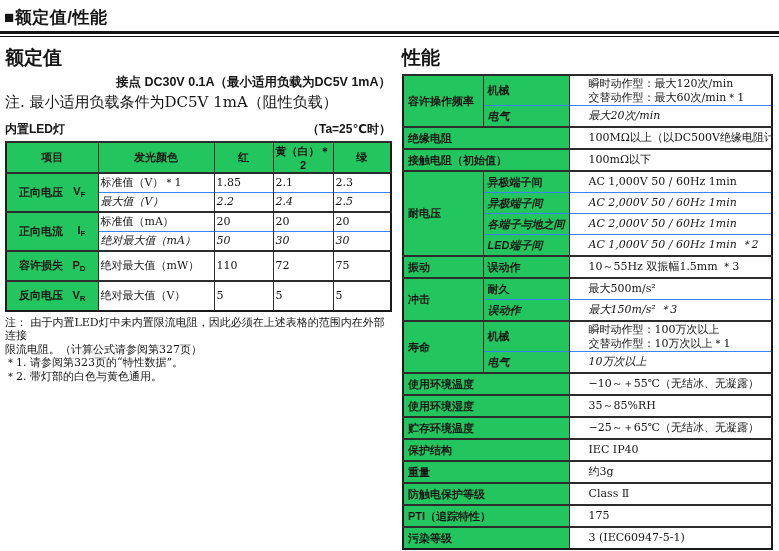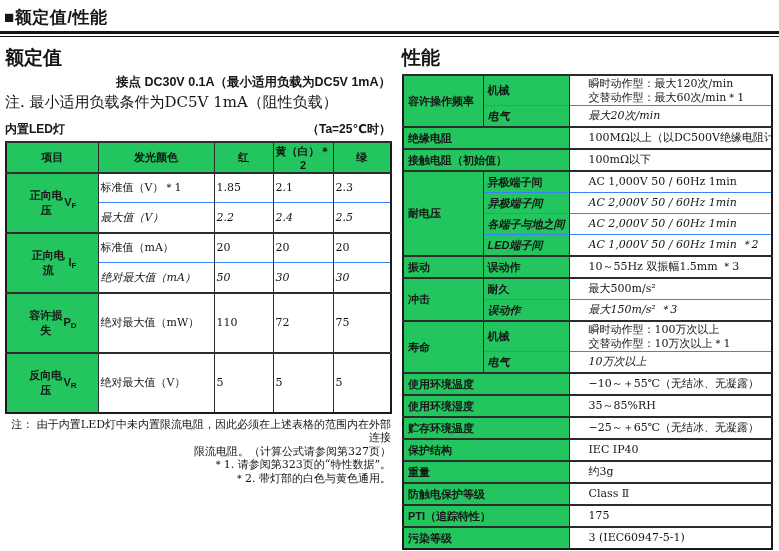--- a/index.html
+++ b/index.html
@@ -58,37 +58,37 @@
 
   
   .led { width:385px; }
   .led th {
     height:21px; font-family:"Liberation Sans","DejaVu Sans",sans-serif;
     font-weight:bold; font-size:11px; 
   }
   .led td { height:18px; font-size:11px; text-align:left; padding:0 2px; }
   .led td.item-cell {
     font-family:"Liberation Sans","DejaVu Sans",sans-serif;
-    font-weight:bold; text-align:center; padding:14px;
+    font-weight:bold; text-align:right; padding:5px;
   }
   .item-in { display:flex; justify-content:space-between; align-items:center; padding:0 7px 0 7px; }
   .sym sub { font-size:8px; vertical-align:-2px; }
 
   
   .perf { width:369px; }
   .perf td { height:18px; font-size:11px; vertical-align:middle; padding:1px 4px; }
   .perf td.c1, .perf td.c2, .perf td.c1m {
     font-family:"Liberation Sans","DejaVu Sans",sans-serif;
     font-weight:bold; text-align:left;
   }
   .perf td.val { text-align:left; padding-left:19px; }
   .perf td.val div { line-height:13.5px; white-space:nowrap; }
 
   .footnotes { margin-top:5px; font-size:11px; line-height:15.5px; }
-  .lnotes { margin-top:4px; font-size:11px; line-height:13.5px;text-align:right; }
+  .lnotes { margin-top:4px; font-size:11px; line-height:13.5px; }
 </style>
 </head>
 <body>
 
 <div class="page">
 
   <div class="hdr">
     <h1>■额定值/性能</h1>
     <div class="dbl-rule"></div>
   </div>

